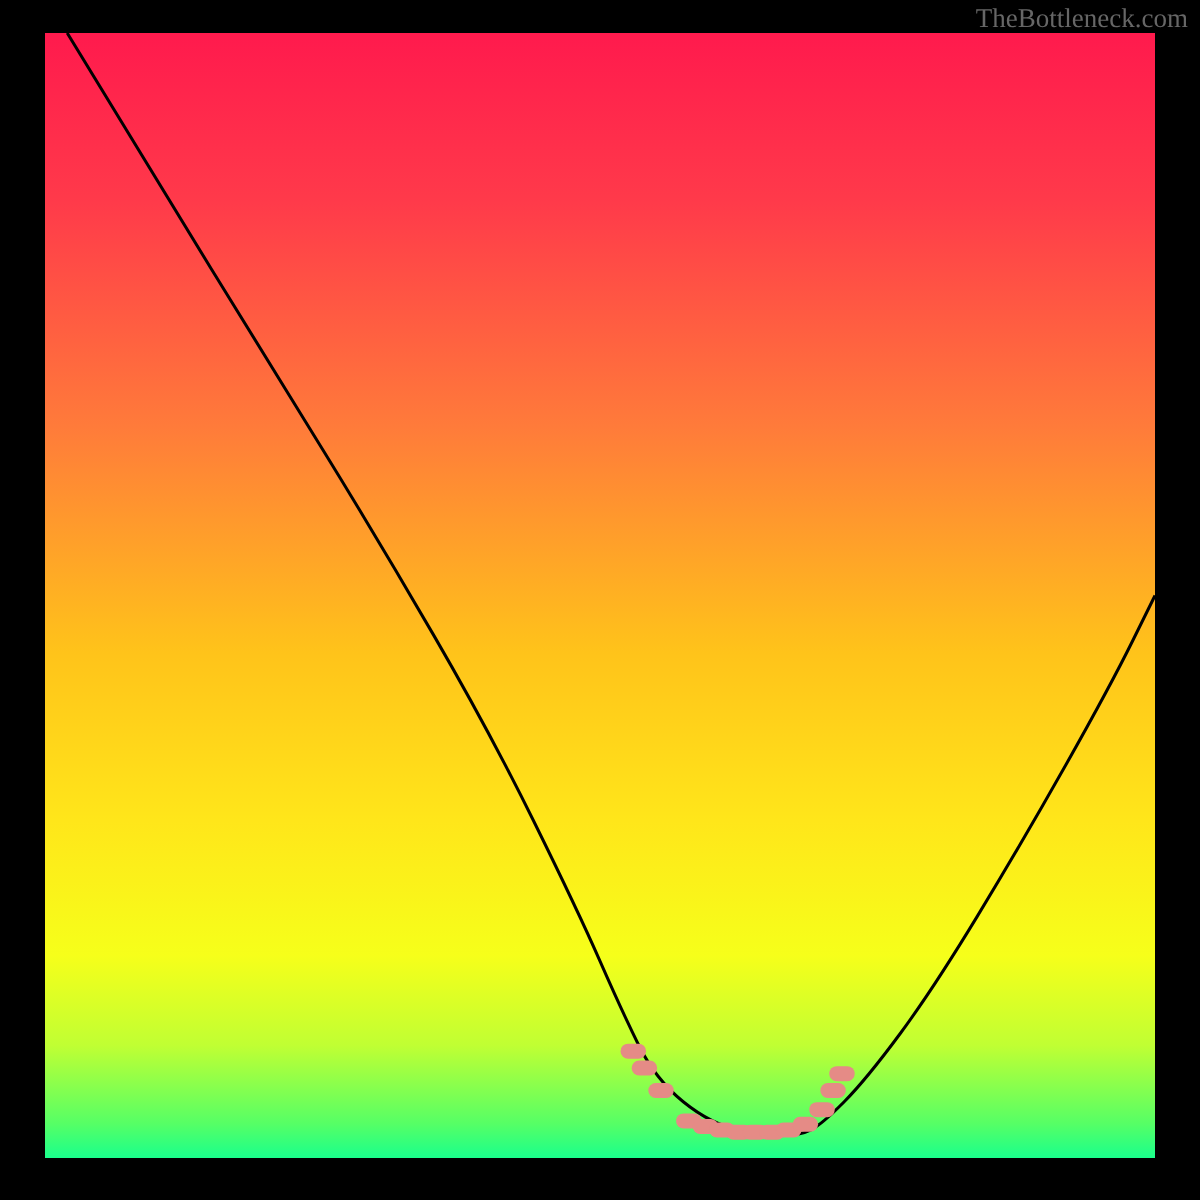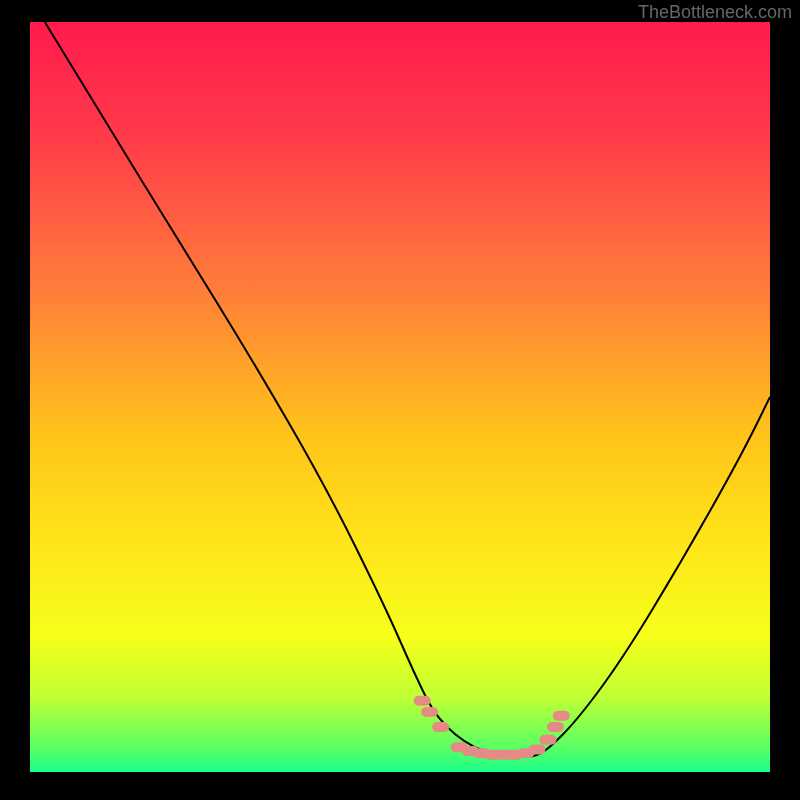--- a/index.html
+++ b/index.html
@@ -12,20 +12,21 @@
     font-family: Arial, Helvetica, sans-serif;
   }
   .attribution {
     position: absolute;
     top: 2px;
     right: 8px;
     color: #666;
     font-size: 18px;
     font-weight: 500;
     z-index: 10;
+    font-family: Liberation Serif, serif;
   }
   .plot-area {
     position: absolute;
     left: 30px;
     top: 22px;
     width: 740px;
     height: 750px;
   }
 </style>
 </head>

